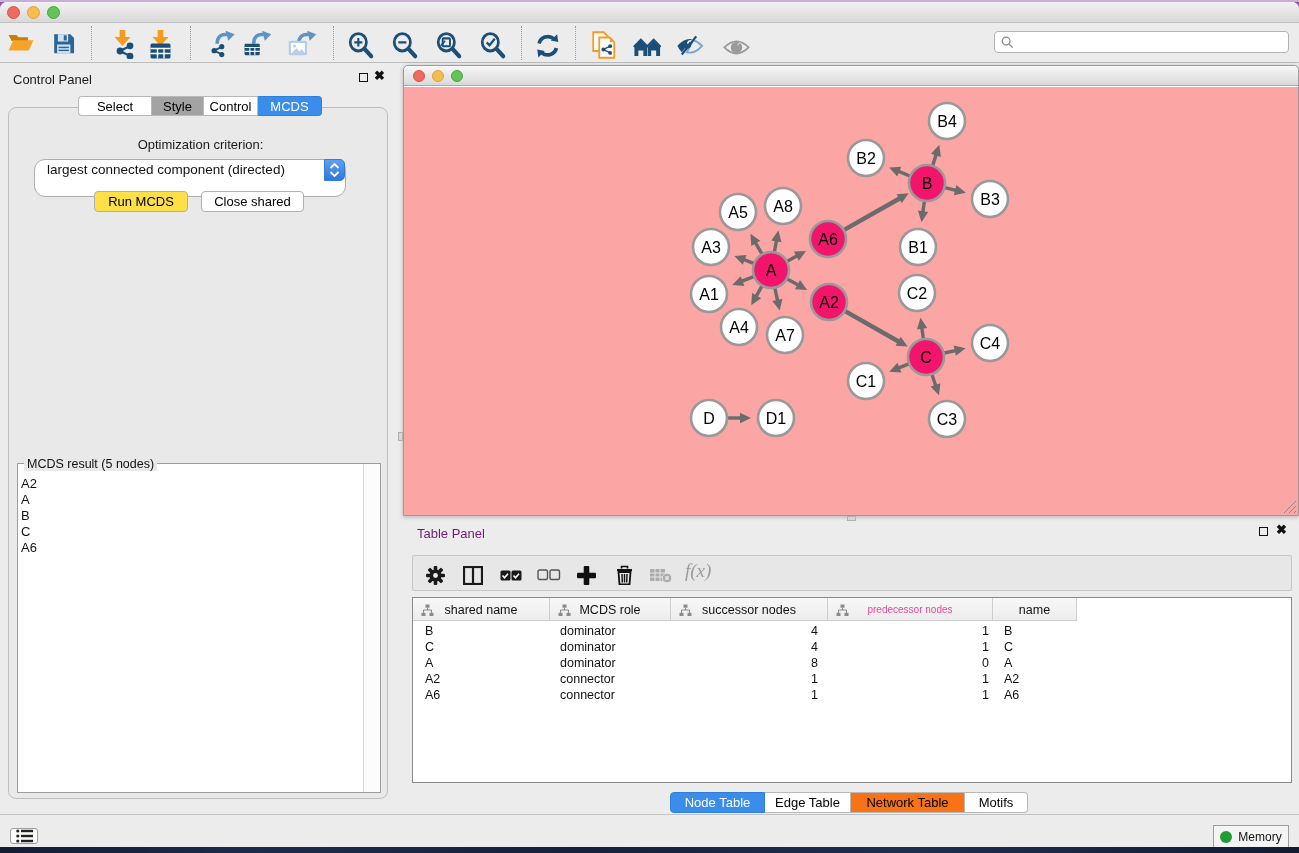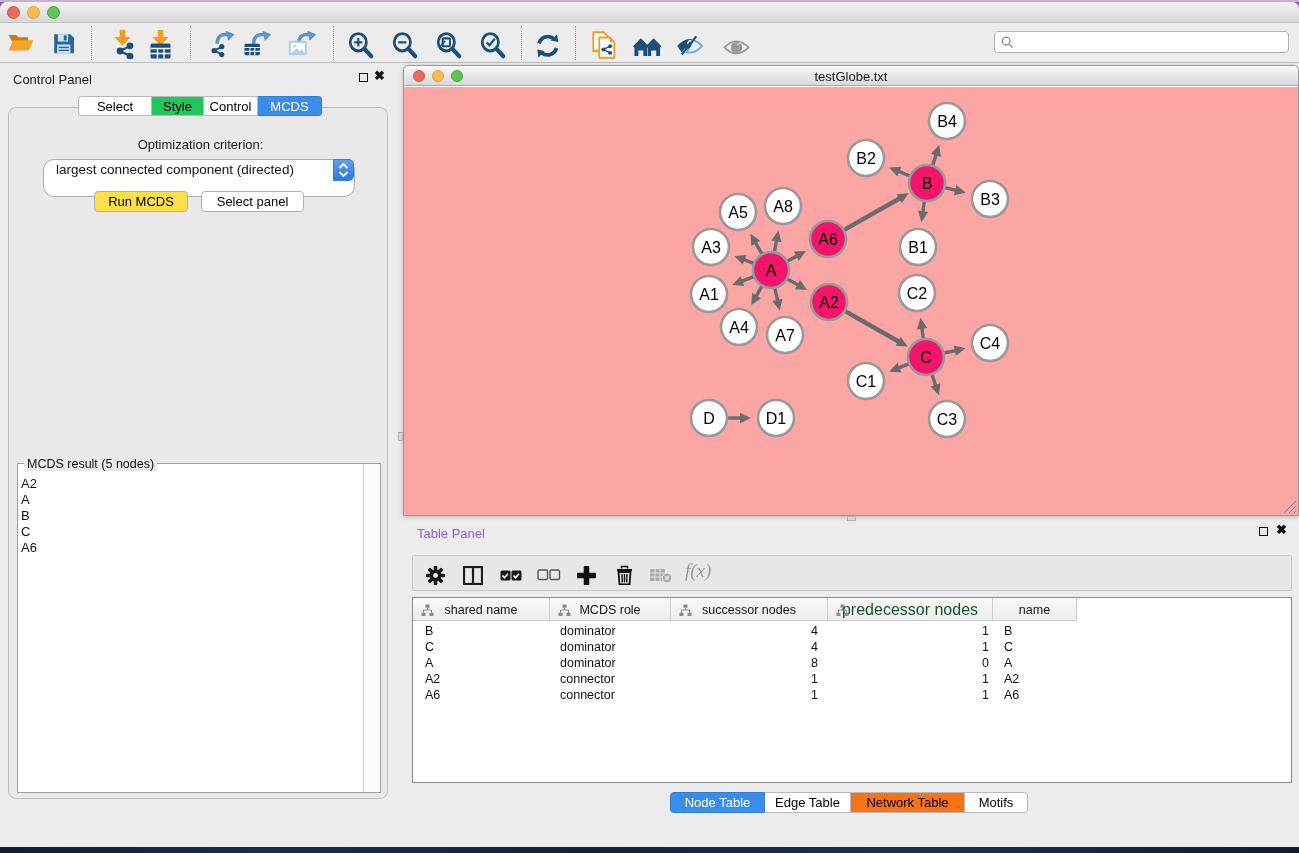--- a/index.html
+++ b/index.html
@@ -233,51 +233,50 @@
   </div>
 
   <div class="abs" style="left:13px;top:70px;font-size:13px;color:#1a1a1a">Control Panel</div>
   <div class="abs" style="left:359px;top:71px;width:9px;height:9px;border:1.5px solid #111"></div>
   <div class="abs" style="left:374px;top:66px;font-size:13px;font-weight:bold;color:#111">✖</div>
 
   <div class="abs" style="left:8px;top:105px;width:380px;height:692px;background:#e9e9e9;border:1px solid #bdbdbd;border-radius:8px"></div>
 
   <div class="abs" style="left:78px;top:94px;height:20px;display:flex;font-size:13px">
     <div style="width:73px;background:#fff;border:1px solid #b9b9b9;border-right:none;border-radius:4px 0 0 4px;display:flex;align-items:center;justify-content:center">Select</div>
-    <div style="width:52px;background:#22c55e;border:1px solid #b9b9b9;border-right:none;display:flex;align-items:center;justify-content:center">Style</div>
+    <div style="width:52px;background:#a3a3a3;border:1px solid #b9b9b9;border-right:none;display:flex;align-items:center;justify-content:center">Style</div>
     <div style="width:55px;background:#fff;border:1px solid #b9b9b9;display:flex;align-items:center;justify-content:center">Control</div>
     <div style="width:64px;background:#3a8dea;border:1px solid #2f7fd6;border-left:none;border-radius:0 4px 4px 0;color:#fff;display:flex;align-items:center;justify-content:center">MCDS</div>
   </div>
 
   <div class="abs" style="left:0;top:135px;width:396px;text-align:center;font-size:13px;color:#1a1a1a"><span style="margin-left:5px">Optimization criterion:</span></div>
 
-  <div class="abs" style="left:43px;top:157px;width:312px;height:38px;background:#fff;border:1px solid #adadad;border-radius:11px">
+  <div class="abs" style="left:34px;top:157px;width:312px;height:38px;background:#fff;border:1px solid #adadad;border-radius:11px">
     <div class="abs" style="left:12px;top:2px;font-size:13.5px;color:#111">largest connected component (directed)</div>
     <div class="abs" style="right:0;top:-1px;width:21px;height:22px;background:linear-gradient(#5ea1f0,#3078dd);border-radius:0 5px 5px 0;border:1px solid #2f7fd6">
       <svg width="11" height="14" viewBox="0 0 11 14" style="position:absolute;left:4px;top:3px">
           <path d="M1.5 5 L5.5 1 L9.5 5" stroke="#fff" stroke-width="1.8" fill="none"></path>
           <path d="M1.5 9 L5.5 13 L9.5 9" stroke="#fff" stroke-width="1.8" fill="none"></path>
         </svg>
     </div>
   </div>
 
   <div class="abs" style="left:94px;top:189px;width:94px;height:21px;background:#fde047;border:1px solid #b0b0b0;border-radius:4px;display:flex;align-items:center;justify-content:center;font-size:13px">Run MCDS</div>
-  <div class="abs" style="left:201px;top:189px;width:103px;height:21px;background:#fff;border:1px solid #b0b0b0;border-radius:4px;display:flex;align-items:center;justify-content:center;font-size:13px">Select panel</div>
+  <div class="abs" style="left:201px;top:189px;width:103px;height:21px;background:#fff;border:1px solid #b0b0b0;border-radius:4px;display:flex;align-items:center;justify-content:center;font-size:13px">Close shared</div>
 
   <div class="abs" style="left:17px;top:461px;width:364px;height:330px;background:#fff;border:1px solid #9d9d9d"></div>
   <div class="abs" style="left:363px;top:462px;width:17px;height:328px;background:#fcfcfc;border-left:1px solid #d4d4d4"></div>
   <div class="abs" style="left:24px;top:455px;background:#e9e9e9;padding:0 3px;font-size:12.5px;color:#111">MCDS result (5 nodes)</div>
   <div class="abs" style="left:21px;top:474px;font-size:13px;color:#111;line-height:16px">A2<br>A<br>B<br>C<br>A6</div>
 
   <div class="abs" style="left:403px;top:63px;width:896px;height:451px;background:#fff;border:1px solid #9c9c9c;border-radius:5px 5px 0 0;box-shadow:0 1px 4px rgba(0,0,0,0.25)">
     <div class="abs" style="left:0;top:0;width:894px;height:20px;background:linear-gradient(#f7f7f7,#d9d9d9);border-bottom:1px solid #a8a8a8;border-radius:5px 5px 0 0">
       <div class="abs" style="left:9px;top:4px;width:12px;height:12px;border-radius:50%;background:#ee6a5e;border:0.5px solid #d95348"></div>
       <div class="abs" style="left:28px;top:4px;width:12px;height:12px;border-radius:50%;background:#f5bd4f;border:0.5px solid #dfa036"></div>
       <div class="abs" style="left:47px;top:4px;width:12px;height:12px;border-radius:50%;background:#61c455;border:0.5px solid #47a33c"></div>
-      <div class="abs" style="left:0;top:3px;width:894px;text-align:center;font-size:13px;color:#222">testGlobe.txt</div>
     </div>
     <div class="abs" style="left:0;top:21px;width:894px;height:428px;background:#fca5a5;overflow:hidden">
         <svg width="893" height="427" style="position:absolute;left:0;top:0">
 <line x1="357.9" y1="166.9" x2="350.8" y2="154.6" stroke="#6b6b6b" stroke-width="3.4"></line>
 <polygon points="346.4,146.7 356.3,153.7 347.3,158.9" fill="#6b6b6b"></polygon>
 <line x1="370.4" y1="164.8" x2="372.7" y2="152.4" stroke="#6b6b6b" stroke-width="3.4"></line>
 <polygon points="374.4,143.6 377.5,155.3 367.3,153.4" fill="#6b6b6b"></polygon>
 <line x1="349.7" y1="176.4" x2="338.7" y2="172.2" stroke="#6b6b6b" stroke-width="3.4"></line>
 <polygon points="330.3,168.9 342.5,168.0 338.8,177.7" fill="#6b6b6b"></polygon>
 <line x1="349.7" y1="189.7" x2="336.7" y2="194.7" stroke="#6b6b6b" stroke-width="3.4"></line>
@@ -361,21 +360,21 @@
           <line x1="15" y1="3" x2="3" y2="15"></line>
           <line x1="15" y1="8" x2="8" y2="15"></line>
           <line x1="15" y1="13" x2="13" y2="15"></line>
         </g>
       </svg>
   </div>
 
   <div class="abs" style="left:398px;top:430px;width:5px;height:9px;background:#d6d6d6;border:1px solid #b0b0b0"></div>
   <div class="abs" style="left:847px;top:514px;width:9px;height:5px;background:#d6d6d6;border:1px solid #b0b0b0"></div>
 
-  <div class="abs" style="left:417px;top:524px;font-size:13px;color:#8b5cf6">Table Panel</div>
+  <div class="abs" style="left:417px;top:524px;font-size:13px;color:#701a75">Table Panel</div>
   <div class="abs" style="left:1259px;top:525px;width:9px;height:9px;border:1.5px solid #111"></div>
   <div class="abs" style="left:1276px;top:520px;font-size:13px;font-weight:bold;color:#111">✖</div>
 
   <div class="abs" style="left:412px;top:553px;width:880px;height:36px;background:#e7e7e7;border:1px solid #c6c6c6;border-radius:2px"></div>
   <div style="position:absolute;left:426px;top:562px;height:22px;display:flex;align-items:center">
       <svg width="19" height="19" viewBox="0 0 19 19">
         <g fill="#1a1a1a">
 <circle cx="9.5" cy="9.5" r="6"></circle>
 <g>
             <rect x="7.7" y="0" width="3.6" height="5" rx="1"></rect>
@@ -476,21 +475,21 @@
       <div class="abs" style="left:266px;top:5px"><svg width="13" height="13" viewBox="0 0 13 13">
           <g fill="#8a8a8a">
 <rect x="4.5" y="0.5" width="4" height="3.2"></rect>
 <rect x="0.5" y="8.8" width="4" height="3.2"></rect>
             <rect x="8.5" y="8.8" width="4" height="3.2"></rect>
 </g>
           <g stroke="#8a8a8a" stroke-width="1">
             <path d="M6.5 3.7 v2.3 M2.5 8.8 V6 h8 v2.8" fill="none"></path>
           </g>
         </svg></div>
-      <div class="abs" style="left:415px;top:0;width:165px;height:23px;border-right:1px solid #cdcdcd;display:flex;align-items:center;justify-content:center;font-size:16px;color:#14532d">predecessor nodes</div>
+      <div class="abs" style="left:415px;top:0;width:165px;height:23px;border-right:1px solid #cdcdcd;display:flex;align-items:center;justify-content:center;font-size:10px;color:#ec4899">predecessor nodes</div>
       <div class="abs" style="left:423px;top:5px"><svg width="13" height="13" viewBox="0 0 13 13">
           <g fill="#8a8a8a">
 <rect x="4.5" y="0.5" width="4" height="3.2"></rect>
 <rect x="0.5" y="8.8" width="4" height="3.2"></rect>
             <rect x="8.5" y="8.8" width="4" height="3.2"></rect>
 </g>
           <g stroke="#8a8a8a" stroke-width="1">
             <path d="M6.5 3.7 v2.3 M2.5 8.8 V6 h8 v2.8" fill="none"></path>
           </g>
         </svg></div>
@@ -532,13 +531,29 @@
       </div>
   </div>
 
   <div class="abs" style="left:670px;top:790px;height:21px;display:flex;font-size:13px">
     <div style="width:95px;background:#3a8dea;border:1px solid #2f7fd6;border-radius:4px 0 0 4px;color:#fff;display:flex;align-items:center;justify-content:center">Node Table</div>
     <div style="width:86px;background:#fff;border:1px solid #b9b9b9;border-left:none;display:flex;align-items:center;justify-content:center">Edge Table</div>
     <div style="width:114px;background:#f97316;border:1px solid #b9b9b9;border-left:none;display:flex;align-items:center;justify-content:center">Network Table</div>
     <div style="width:63px;background:#fff;border:1px solid #b9b9b9;border-left:none;border-radius:0 4px 4px 0;display:flex;align-items:center;justify-content:center">Motifs</div>
   </div>
 
+  <div class="abs" style="left:0;top:812px;width:1299px;height:33px;background:#ececec;border-top:1px solid #c3c3c3">
+    <div class="abs" style="left:10px;top:13px;width:28px;height:16px;background:#fbfbfb;border:1px solid #9e9e9e;border-radius:3px;display:flex;align-items:center;justify-content:center">
+        <svg width="17" height="14" viewBox="0 0 17 14">
+          <g fill="#222">
+<circle cx="1.8" cy="2" r="1.6"></circle>
+            <rect x="5" y="0.8" width="12" height="2.4"></rect>
+<circle cx="1.8" cy="7" r="1.6"></circle>
+            <rect x="5" y="5.8" width="12" height="2.4"></rect>
+<circle cx="1.8" cy="12" r="1.6"></circle>
+            <rect x="5" y="10.8" width="12" height="2.4"></rect>
+          </g>
+        </svg>
+      </div>
+    <div class="abs" style="left:1213px;top:10px;width:76px;height:23px;background:#f4f4f4;border:1px solid #9e9e9e;display:flex;align-items:center;justify-content:center;font-size:12px;color:#111">
+      <span style="width:12px;height:12px;border-radius:50%;background:#1e9e33;display:inline-block;margin-right:6px"></span>Memory</div>
+  </div>
 </div>
 
 </body></html>

